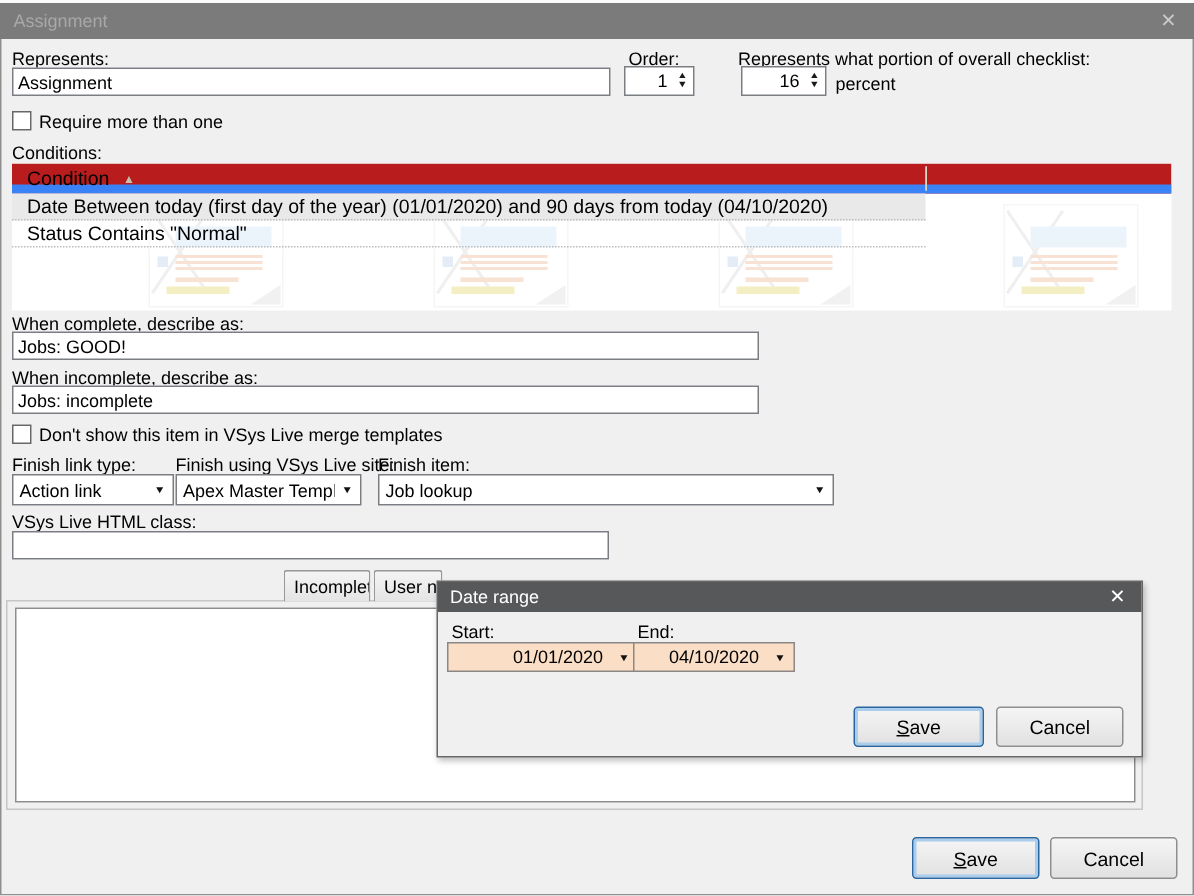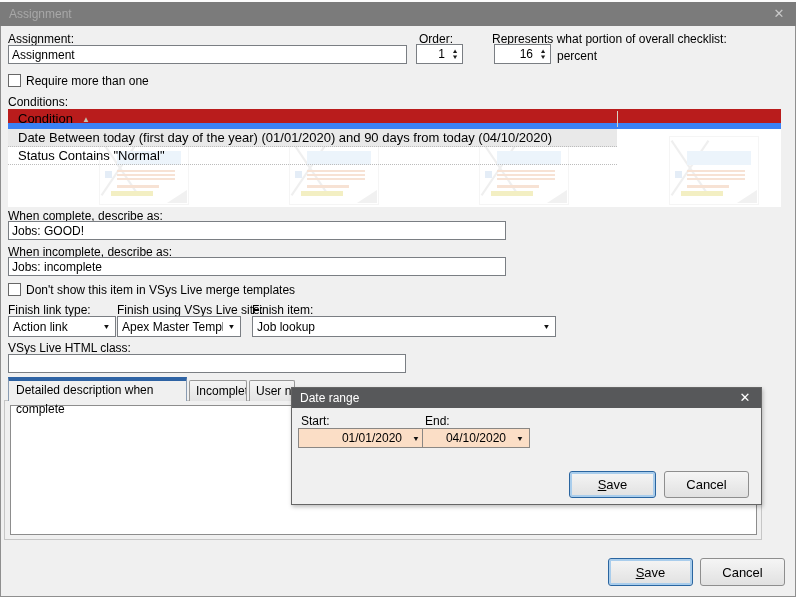--- a/index.html
+++ b/index.html
@@ -88,21 +88,21 @@
 
 <div id="app">
 
   <div class="top-sliver"></div>
 
   <div class="titlebar">
     <span class="title">Assignment</span>
     <span class="close">✕</span>
   </div>
 
-  <div class="lbl" style="left:8px; top:32px;">Assignment:</div>
+  <div class="lbl" style="left:8px; top:32px;">Represents:</div>
   <div class="txt" style="left:8px; top:45px; width:399px; height:19px;">Assignment</div>
 
   <div class="lbl" style="left:419px; top:32px;">Order:</div>
   <div class="spin" style="left:416px; top:44px; width:47px; height:20px;">
     <span class="val">1</span>
     <span class="arrows">
       <span>▲</span>
       <span>▼</span>
     </span>
   </div>
@@ -200,21 +200,20 @@
 
   <div class="lbl" style="left:252px; top:303px;">Finish item:</div>
   <div class="combo" style="left:252px; top:316px; width:304px; height:21px;">
     <span class="val">Job lookup</span>
     <span class="arr">▼</span>
   </div>
 
   <div class="lbl" style="left:8px; top:341px;">VSys Live HTML class:</div>
   <div class="txt" style="left:8px; top:354px; width:398px; height:19px;"></div>
 
-  <div class="tab-active">Detailed description when complete</div>
   <div class="tab" style="left:189px; width:58px;">Incomplete</div>
   <div class="tab" style="left:249px; width:46px;">User no</div>
   <div class="tabpanel">
     <div class="inner"></div>
   </div>
 
   <div class="datedlg">
     <div class="dtitle">
       <span class="ttxt">Date range</span>
       <span class="close">✕</span>

